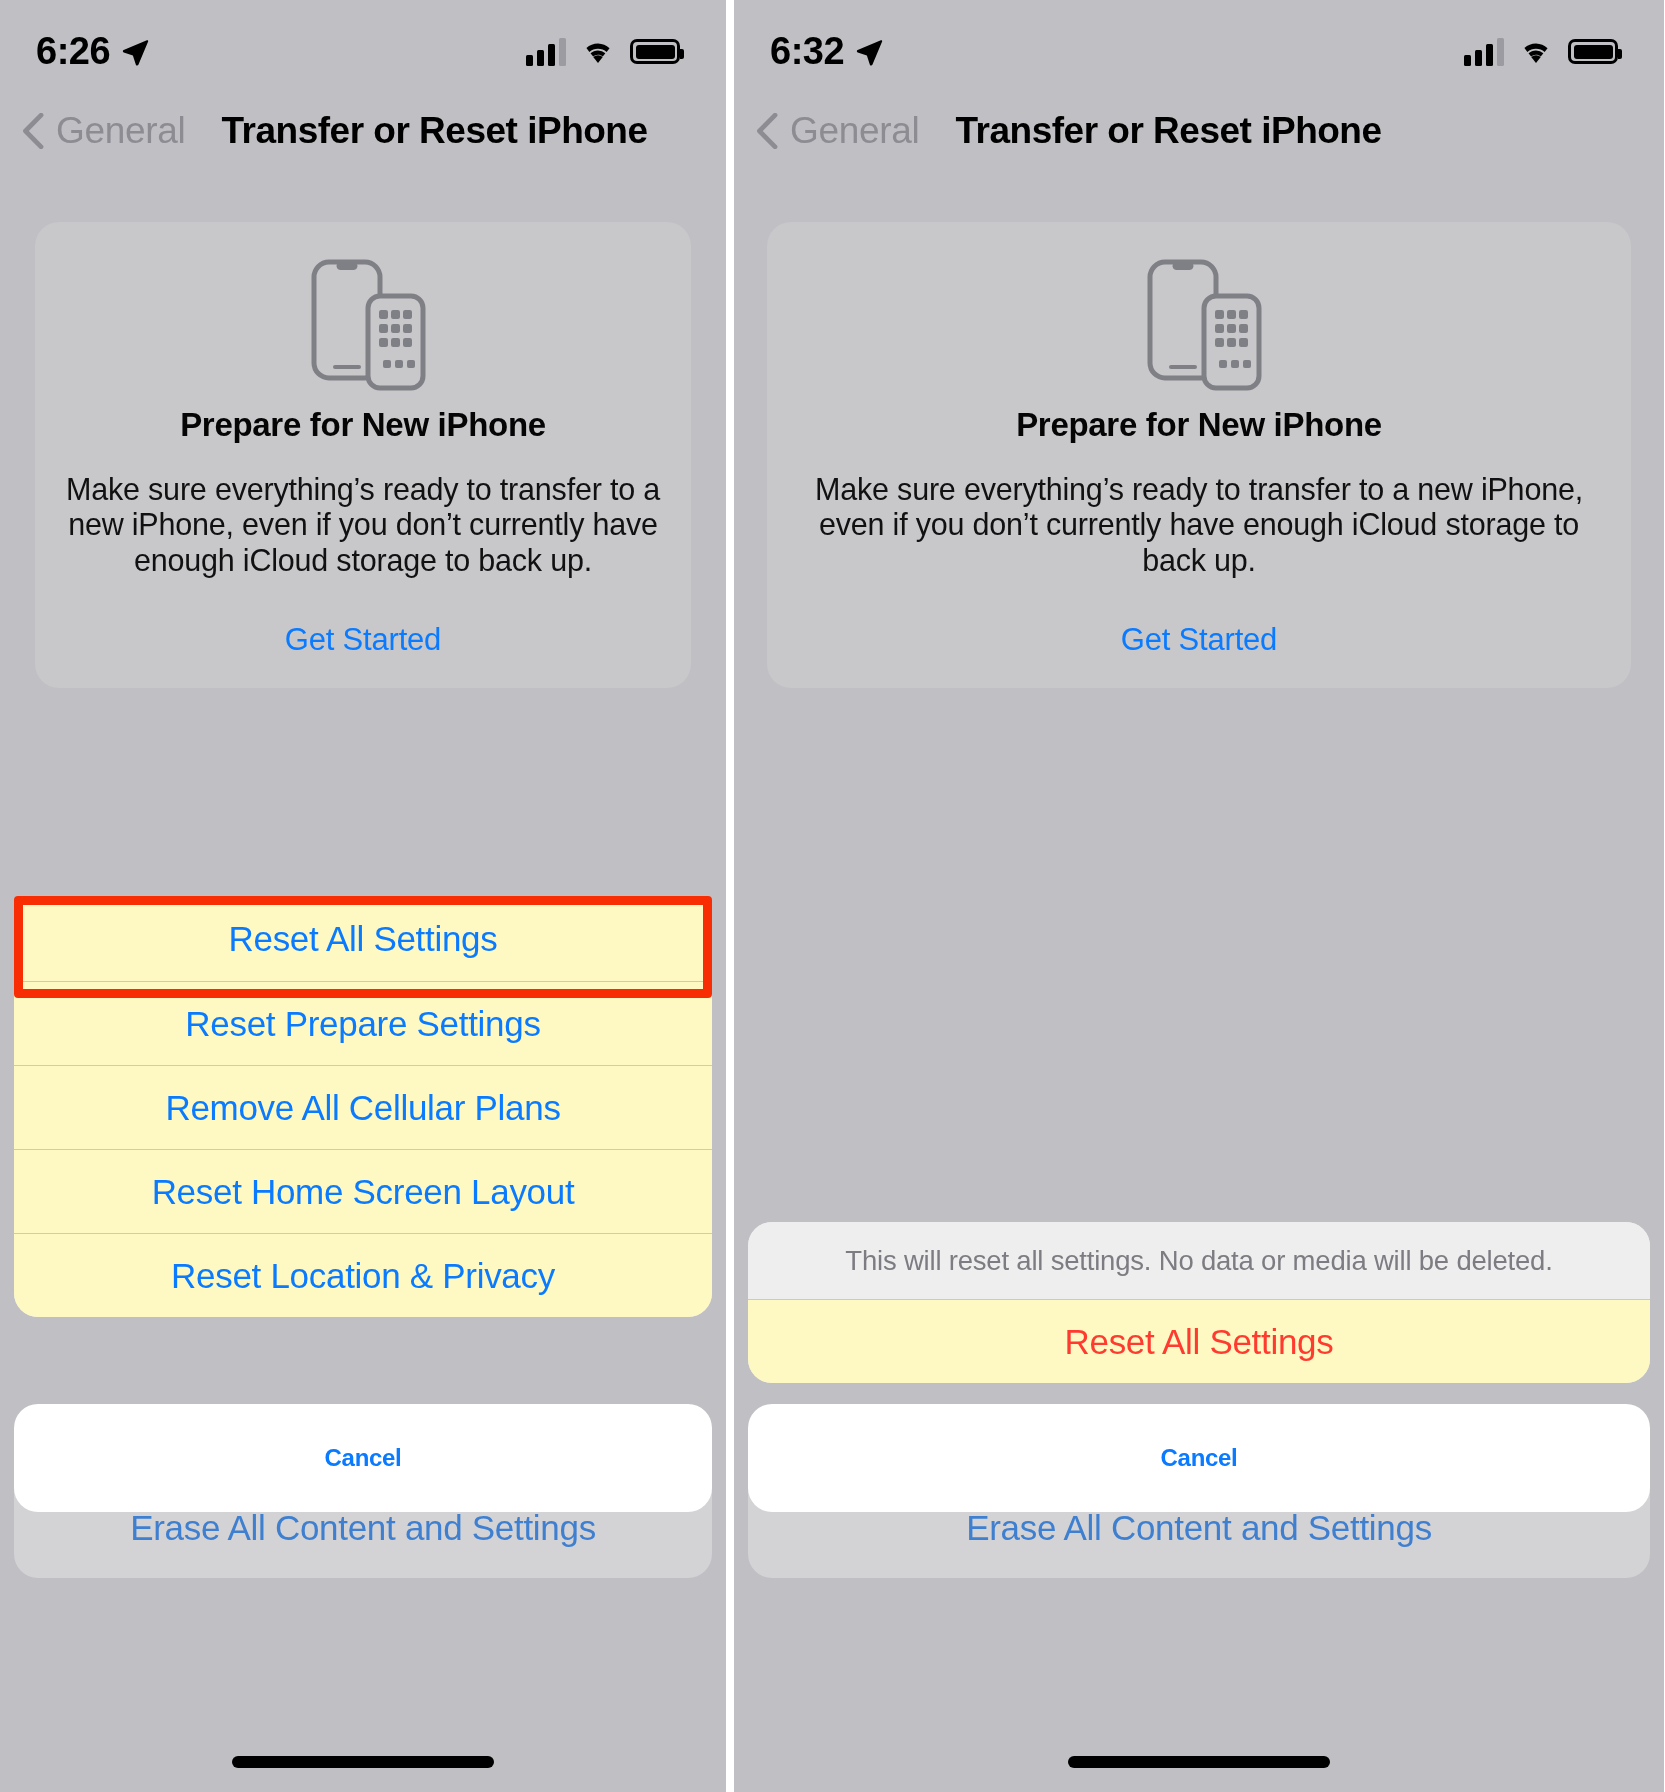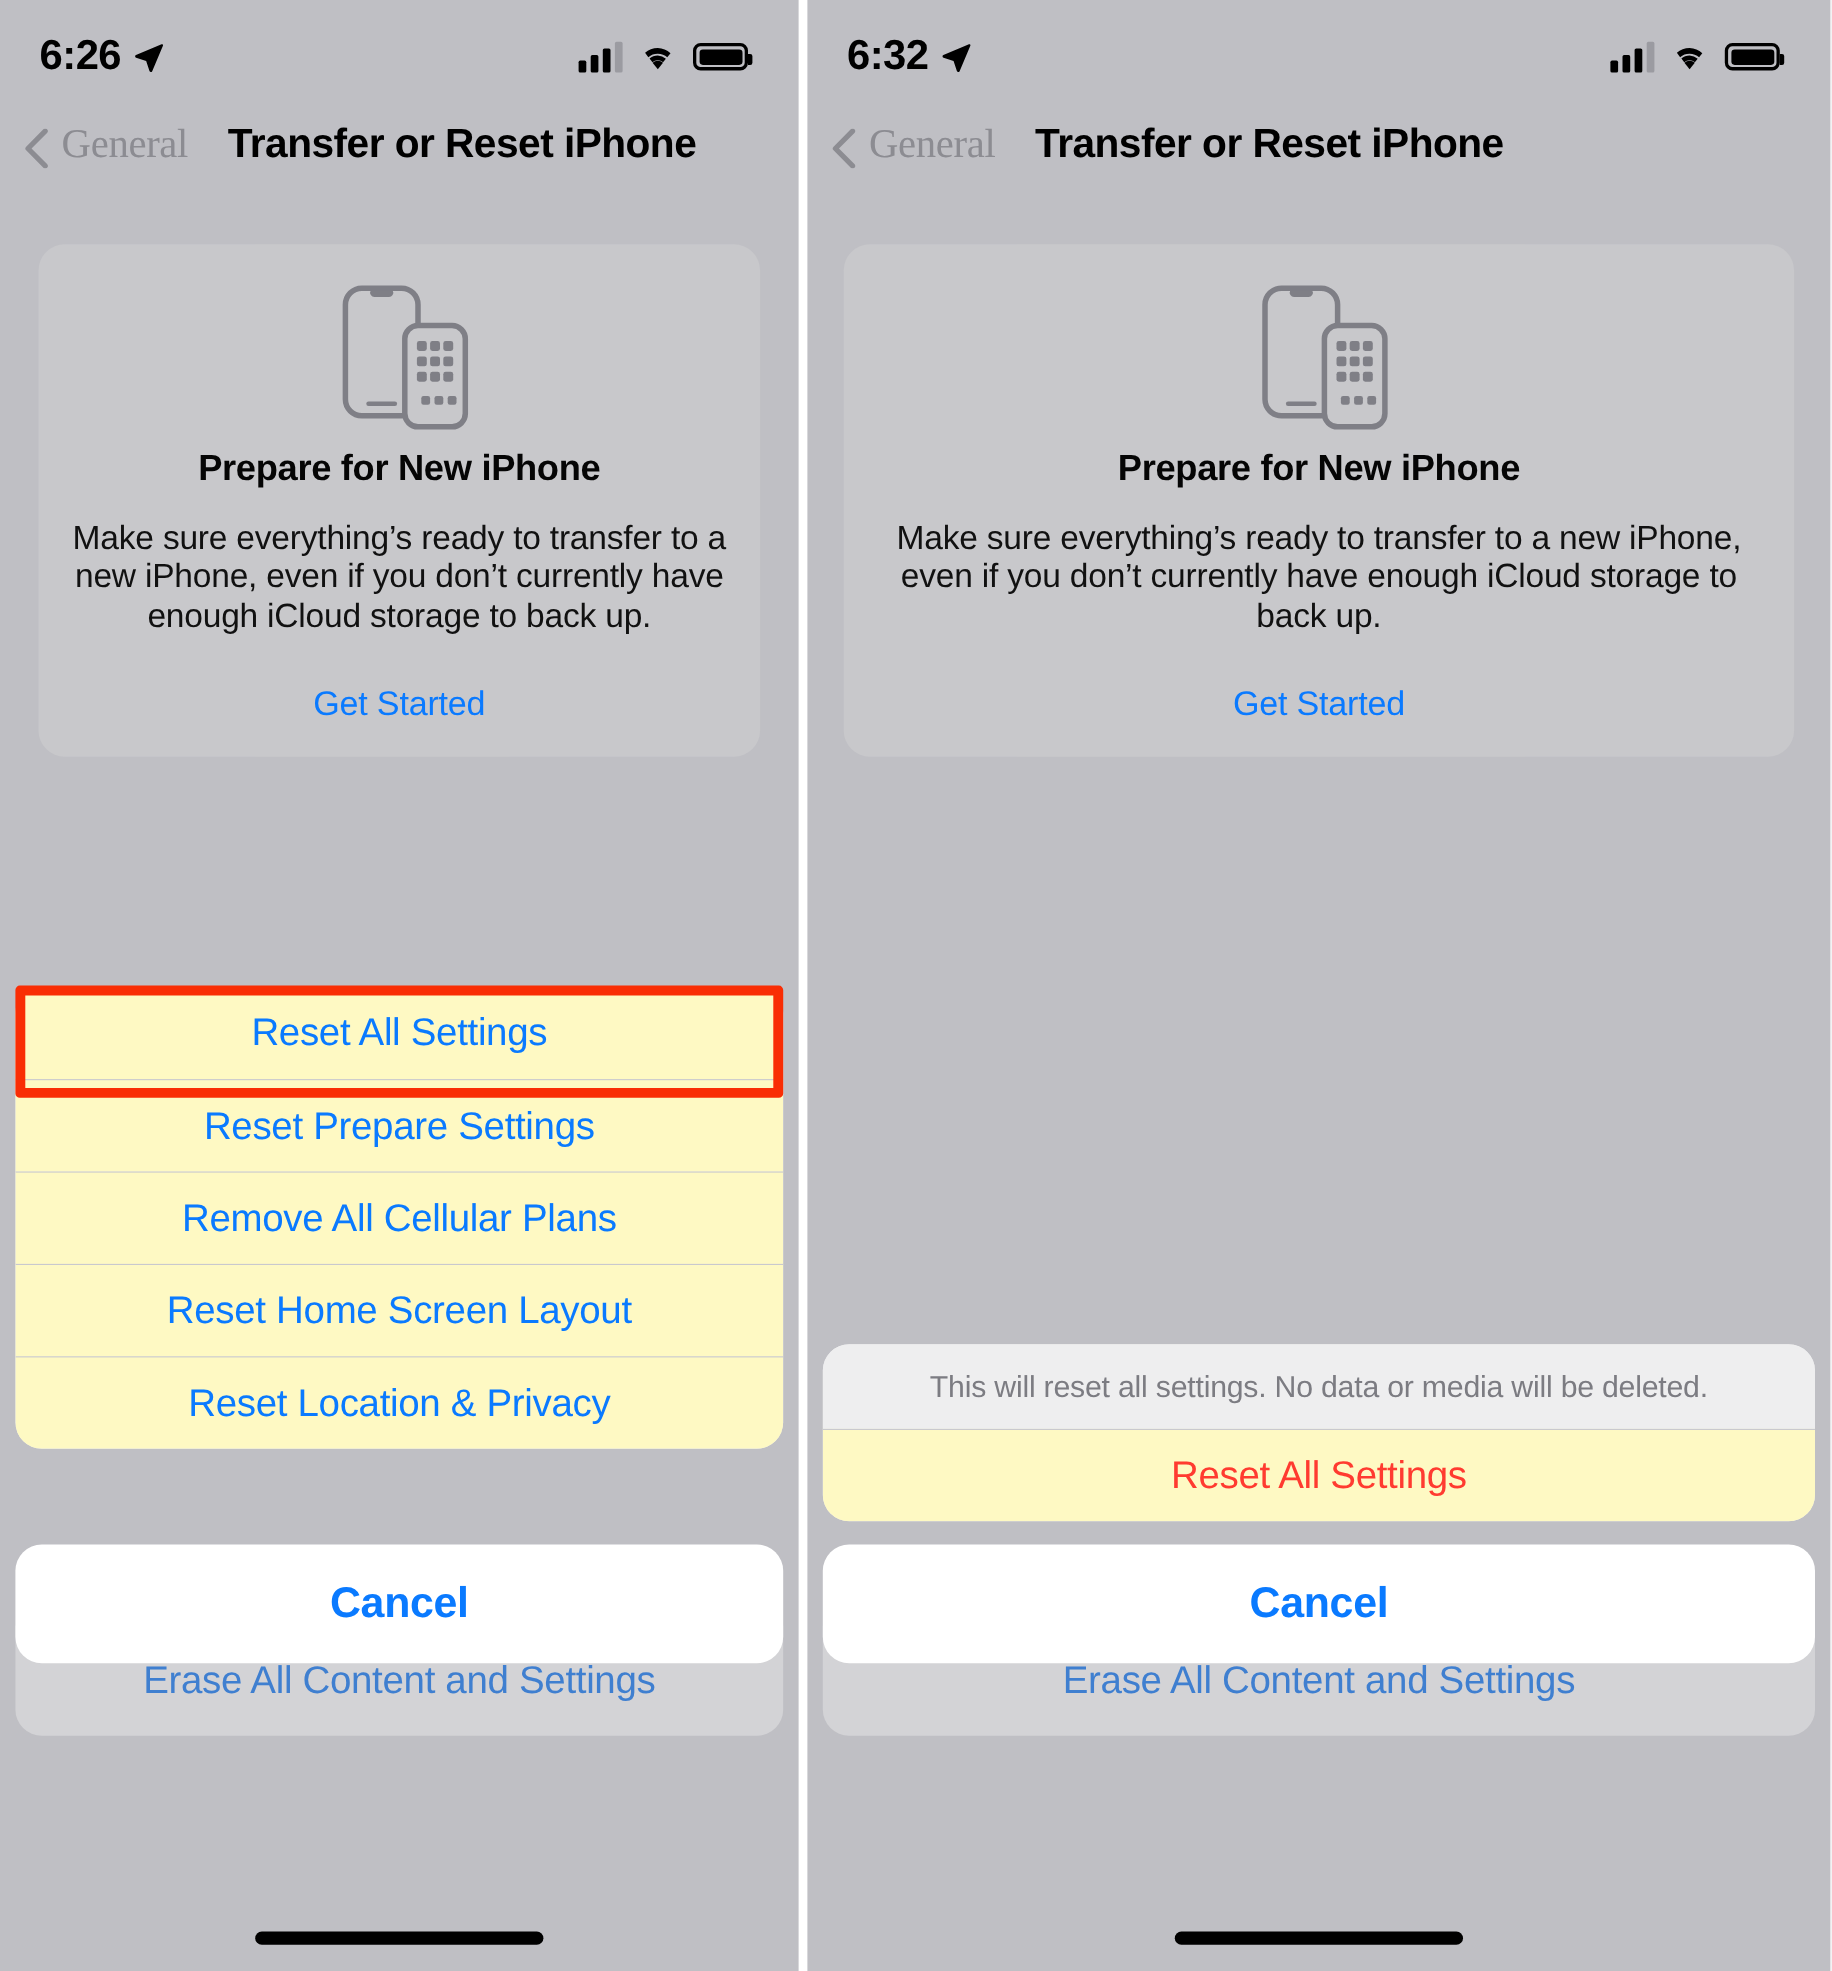--- a/index.html
+++ b/index.html
@@ -56,24 +56,23 @@
     width:4px; height:10px; background:#000; border-radius:0 2px 2px 0;
   }
   .battery span{ display:block; height:100%; background:#000; border-radius:3px; }
 
   
   .navbar{
     position:absolute; top:92px; left:0; right:0; height:78px;
     display:flex; align-items:center;
   }
   .nav-back{
-    display:flex; align-items:flex-end; gap:12px;
+    display:flex; align-items:center; gap:12px;
     margin-left:22px;
     cursor:pointer;
-    font-family:Liberation Serif, serif;
   }
   .chev{ width:22px; height:36px; display:block; }
   .nav-back-label{ font-size:37px; color:#8c8c92; letter-spacing:-0.3px; }
   .nav-title{
     font-size:37px; font-weight:700; color:#000;
     margin-left:36px; letter-spacing:-0.5px;
   }
 
   
   .card{
@@ -125,21 +124,21 @@
     letter-spacing:-0.2px;
     background:#eeeeef;
   }
 
   .cancel-sheet{
     position:absolute; left:14px; right:14px;
     background:#ffffff;
     border-radius:24px;
     height:108px;
     display:flex; align-items:center; justify-content:center;
-    font-size:39px; font-weight:700; color:#0a7aff;
+    font-size:24px; font-weight:700; color:#0a7aff;
     letter-spacing:-0.3px;
     cursor:pointer;
     z-index:5;
   }
 
   
   .behind-row{
     position:absolute; left:14px; right:14px;
     height:100px;
     background:#d3d3d6;

